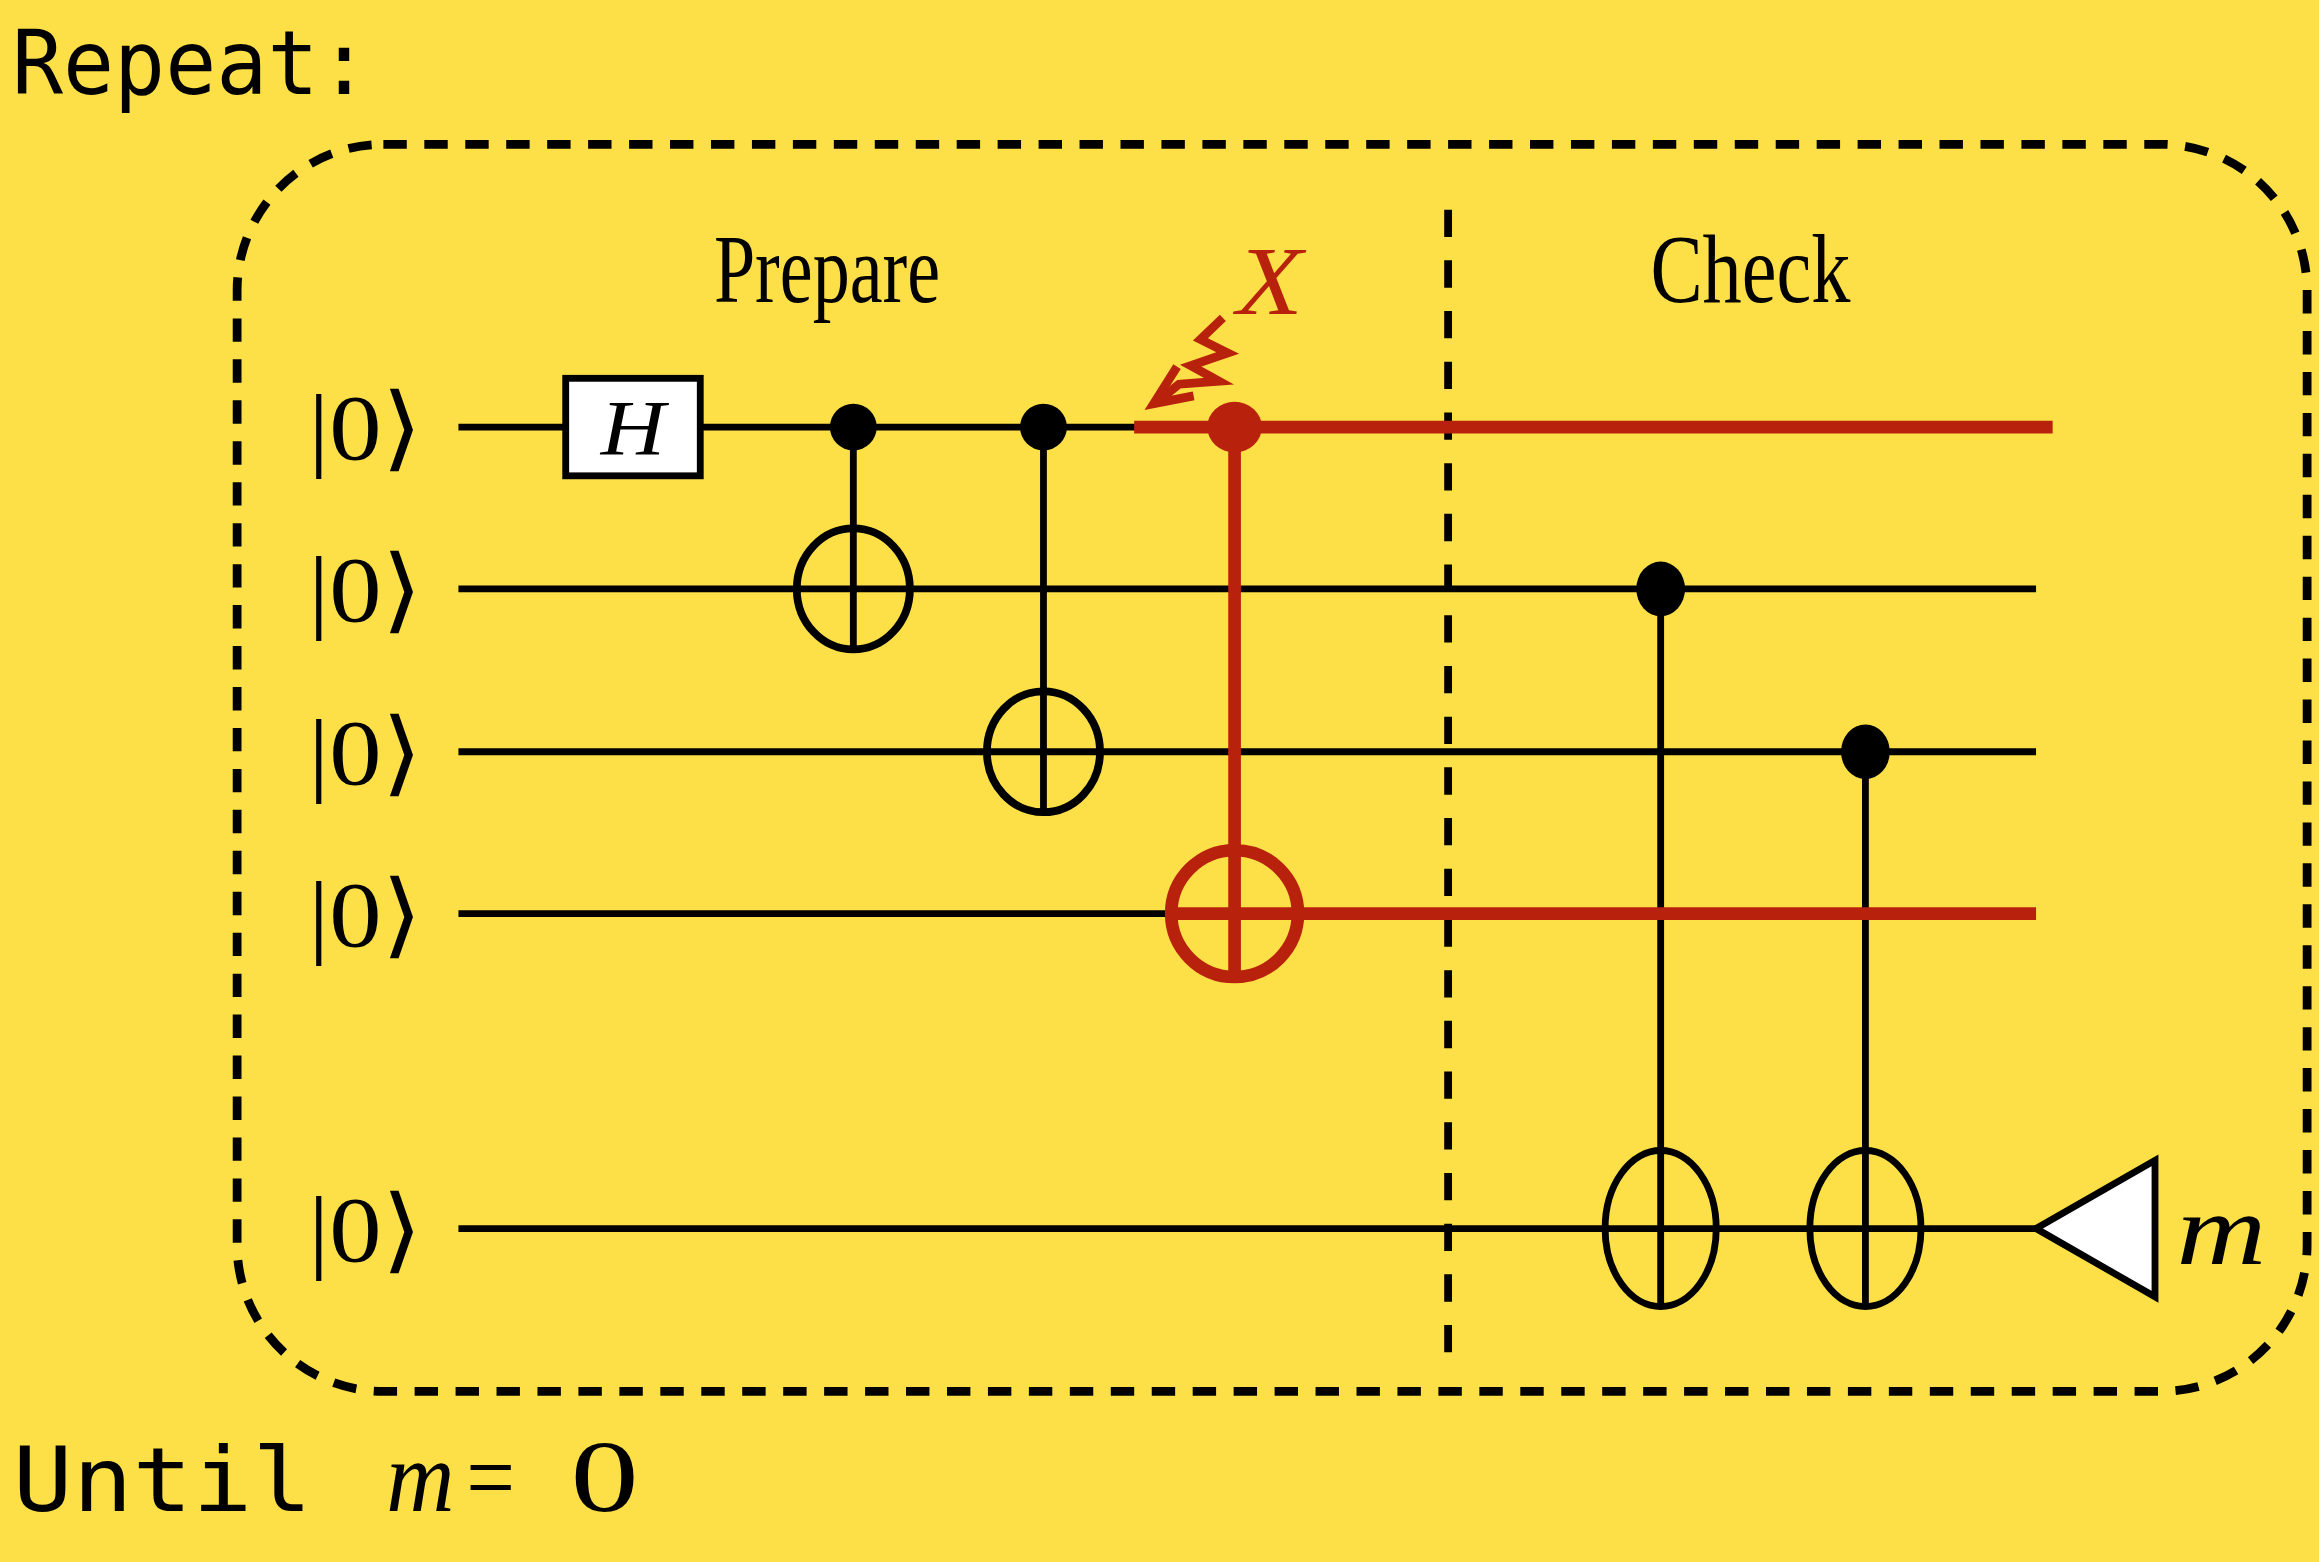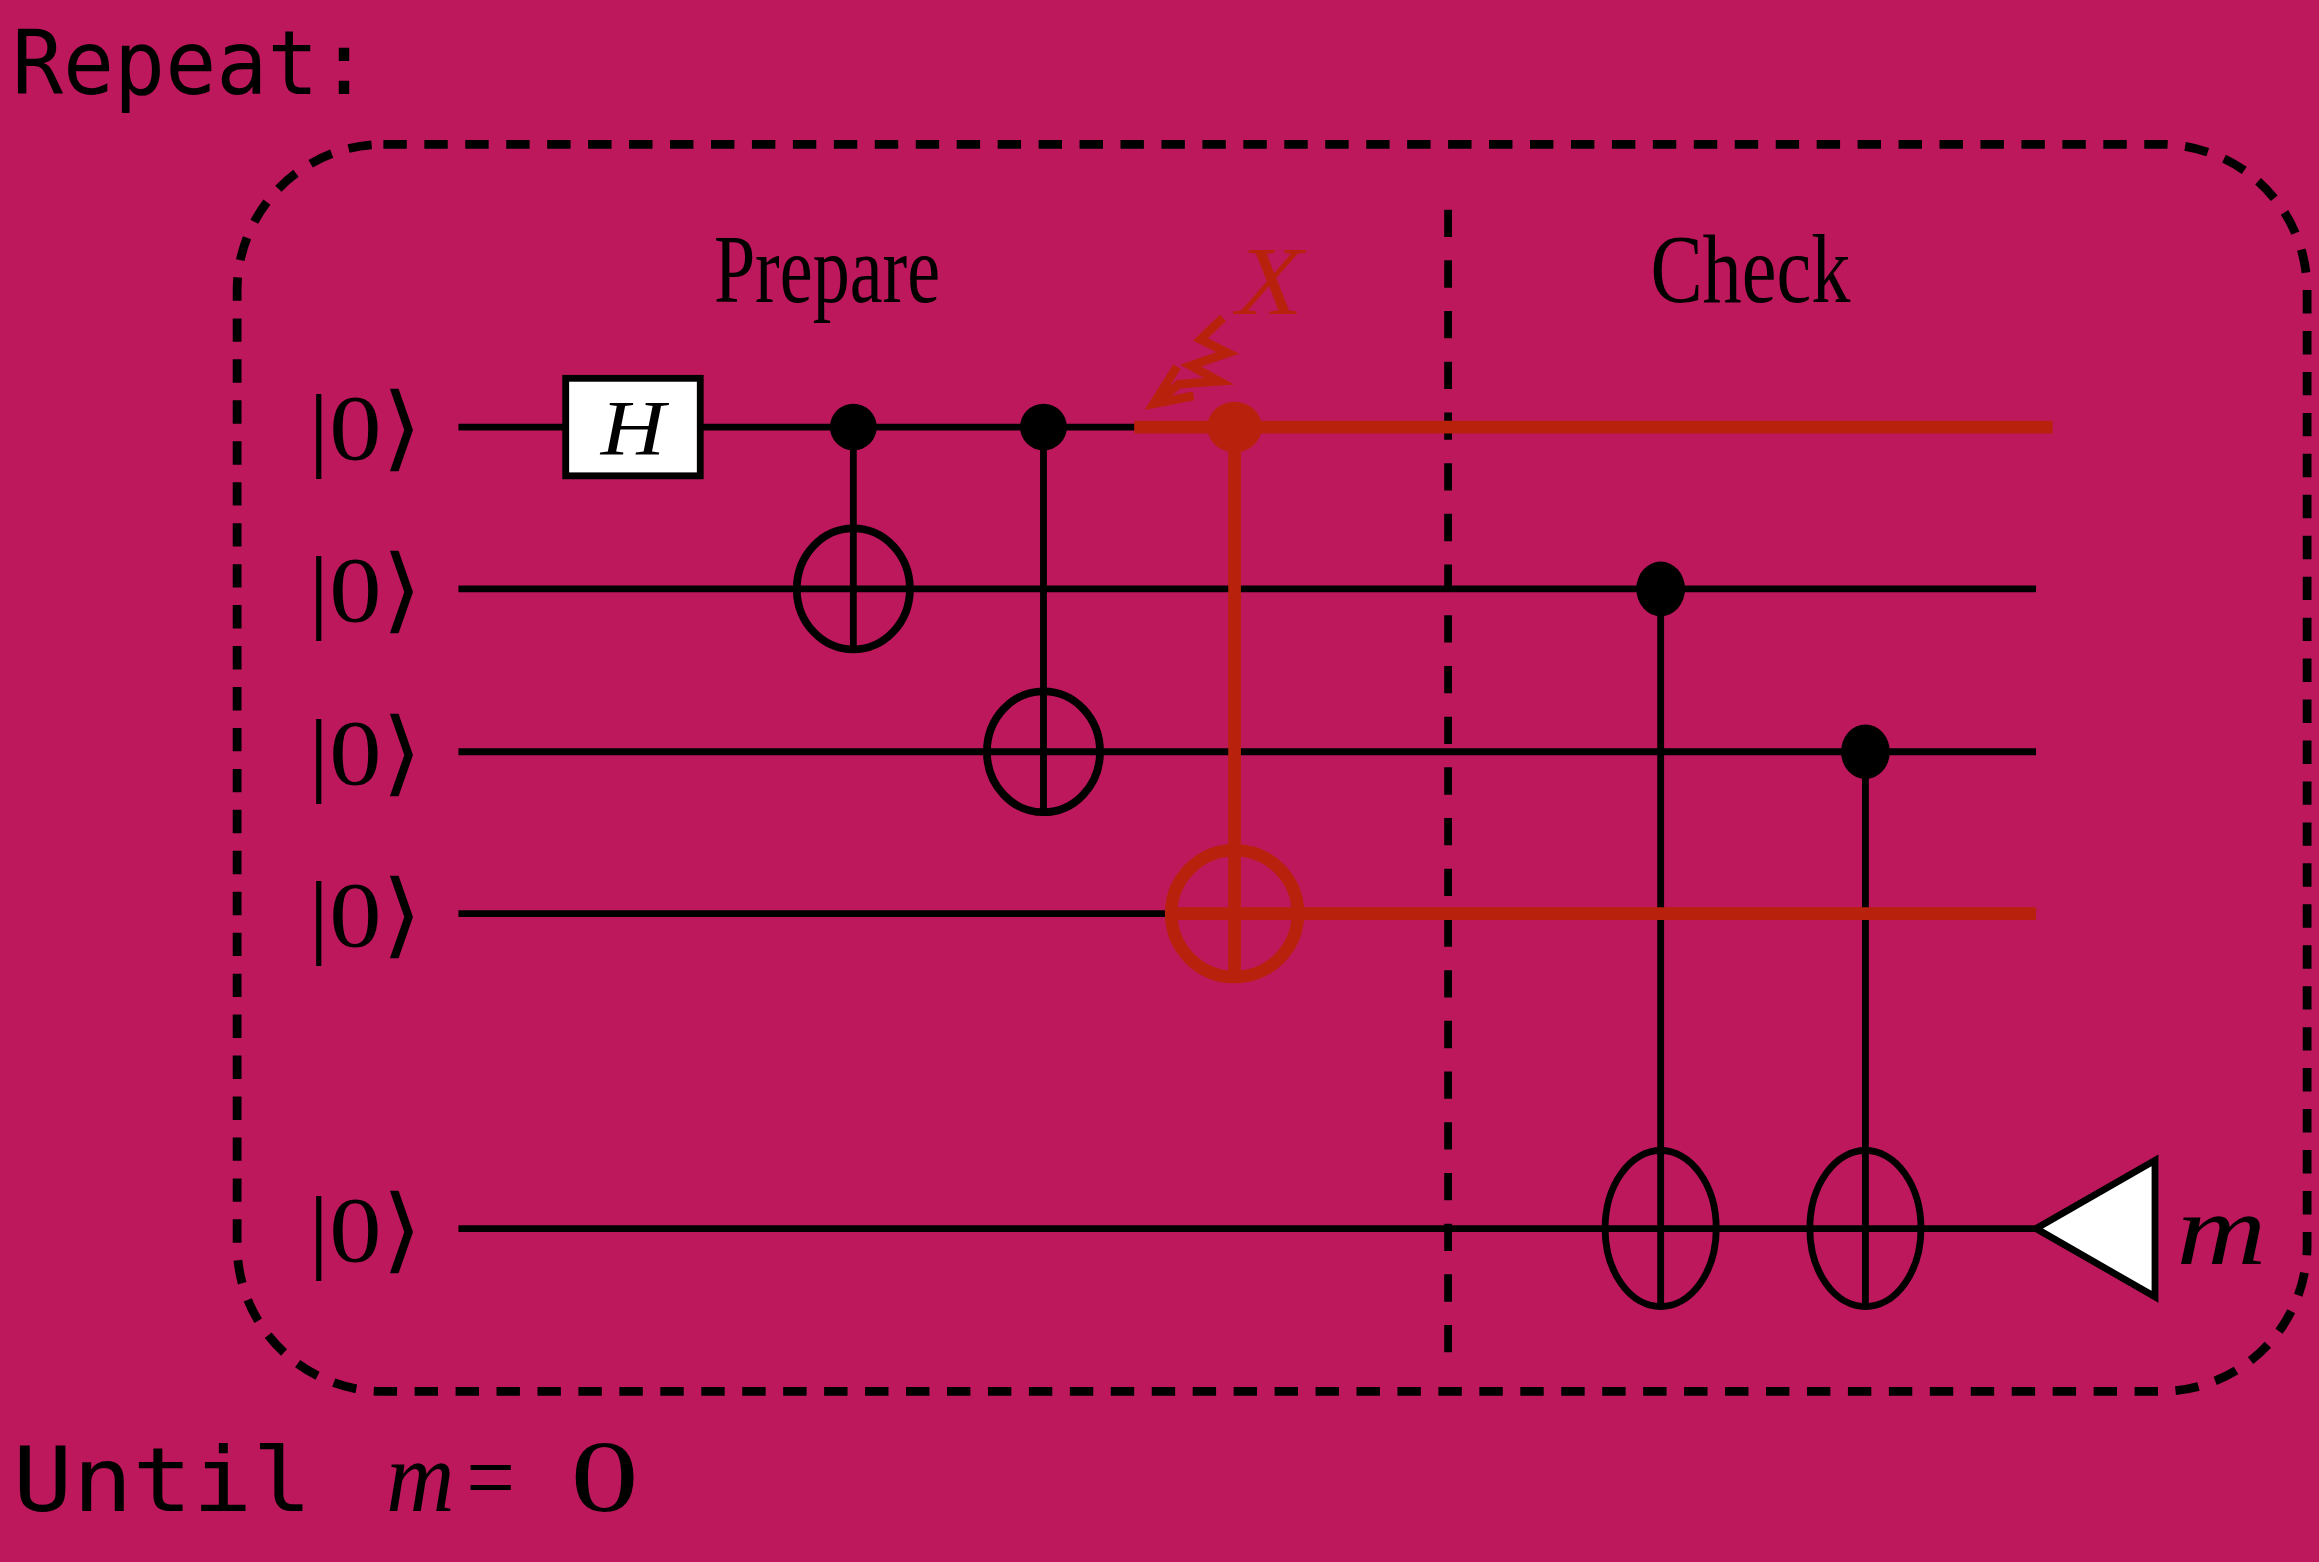--- a/index.html
+++ b/index.html
@@ -4,21 +4,21 @@
 <style>
   html, body {
     margin: 0;
     padding: 0;
     background: #ffffff;
   }
   .stage {
     position: relative;
     width: 2319px;
     height: 1562px;
-    background: #be185d;
+    background: #fde047;
     overflow: hidden;
   }
   svg { display: block; }
 
   .mono-caption {
     font-family: "DejaVu Sans Mono", "Liberation Mono", monospace;
     font-size: 92px;
     fill: #000000;
   }
   .serif-label {

